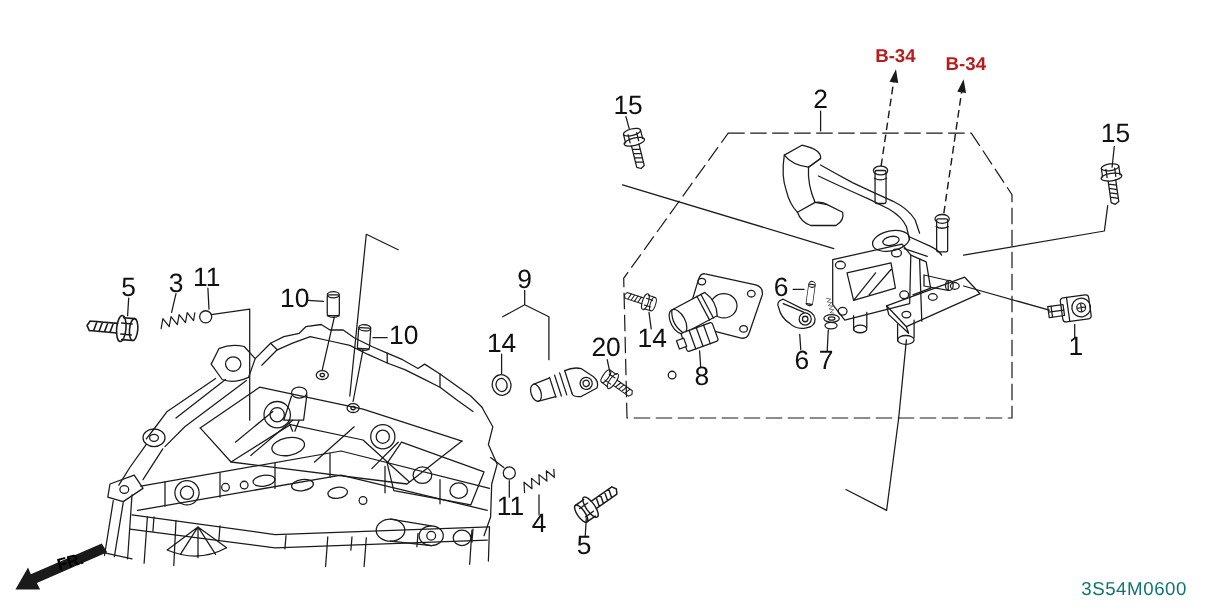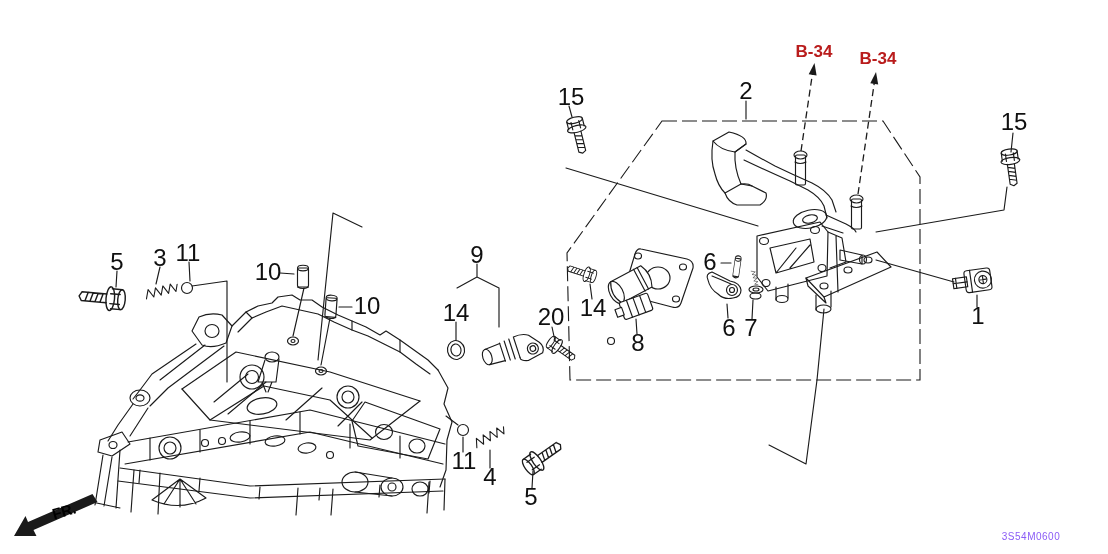--- a/index.html
+++ b/index.html
@@ -8,21 +8,21 @@
   .stage svg{position:absolute;left:0;top:0;}
   svg .ln{fill:none;stroke:#1b1b1b;stroke-width:1.15;stroke-linecap:round;stroke-linejoin:round;}
   svg .wf{fill:#ffffff;stroke:#1b1b1b;stroke-width:1.15;stroke-linejoin:round;}
   svg .dk{fill:#1a1a1a;stroke:none;}
   svg .dash{fill:none;stroke:#1b1b1b;stroke-width:1.1;stroke-dasharray:15 5;}
   svg .adash{fill:none;stroke:#1b1b1b;stroke-width:1.3;stroke-dasharray:7 4;}
   .co{position:absolute;transform:translate(-50%,-50%);font-size:24px;color:#101010;
       white-space:nowrap;line-height:1;}
   .ref{position:absolute;transform:translate(-50%,-50%);font-size:17px;font-weight:700;
        color:#b91c1c;white-space:nowrap;line-height:1;}
-  .code{position:absolute;transform:translate(-50%,-50%);font-size:10px;color:#8b5cf6;
+  .code{position:absolute;transform:translate(-50%,-50%);font-size:17px;color:#0f766e;
         letter-spacing:.5px;white-space:nowrap;}
   .fr{position:absolute;transform:translate(-50%,-50%) rotate(-16deg);font-size:15px;
       font-weight:700;color:#000;white-space:nowrap;}
 </style>
 </head>
 <body>
 
 <div class="stage">
 
 <svg width="1108" height="554" viewBox="0 0 1108 554">

